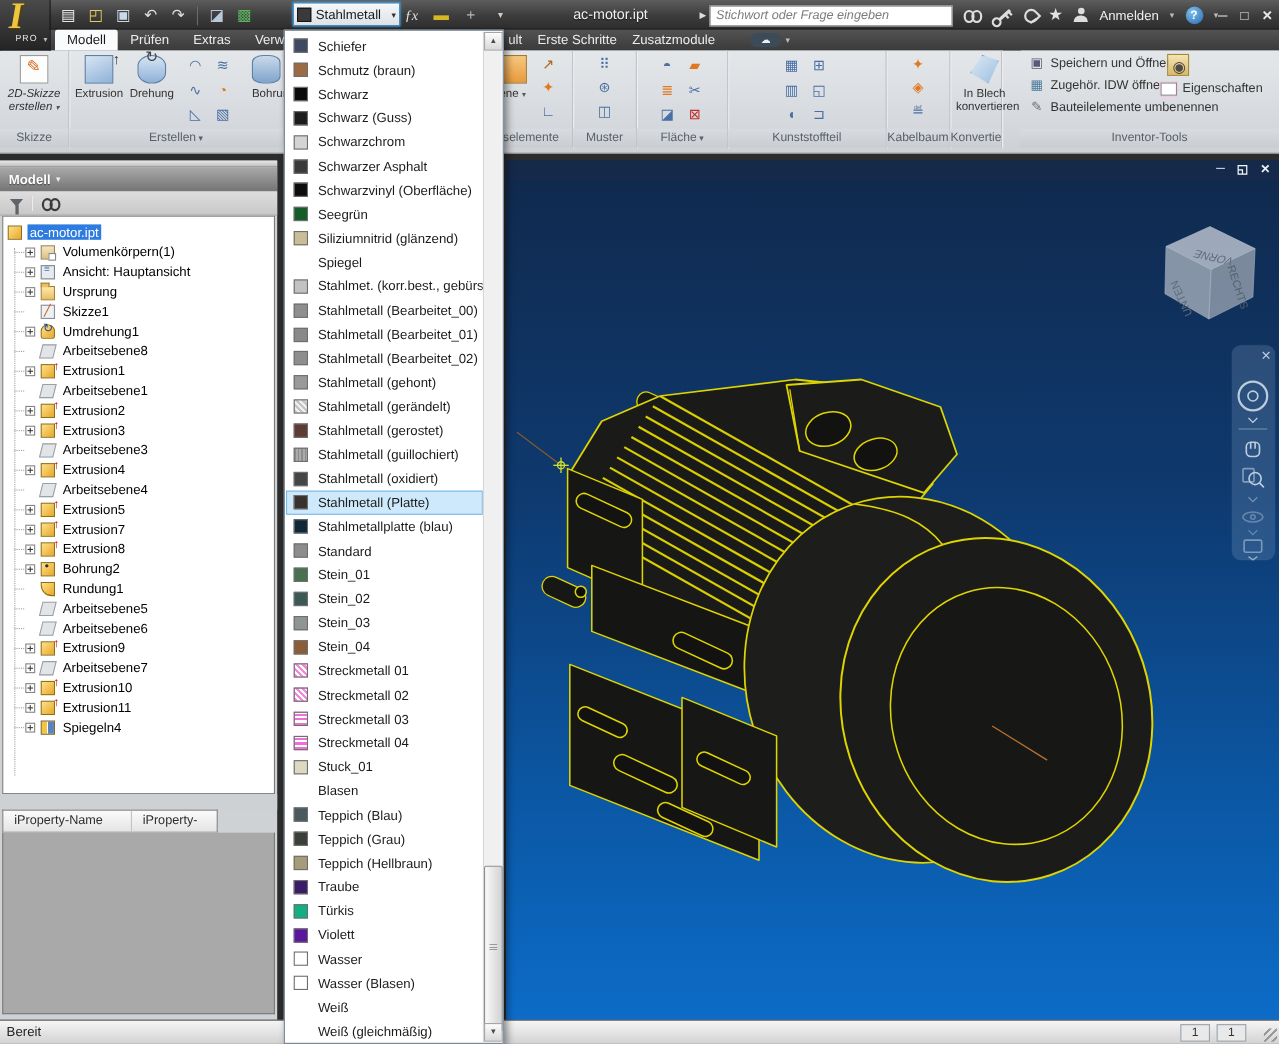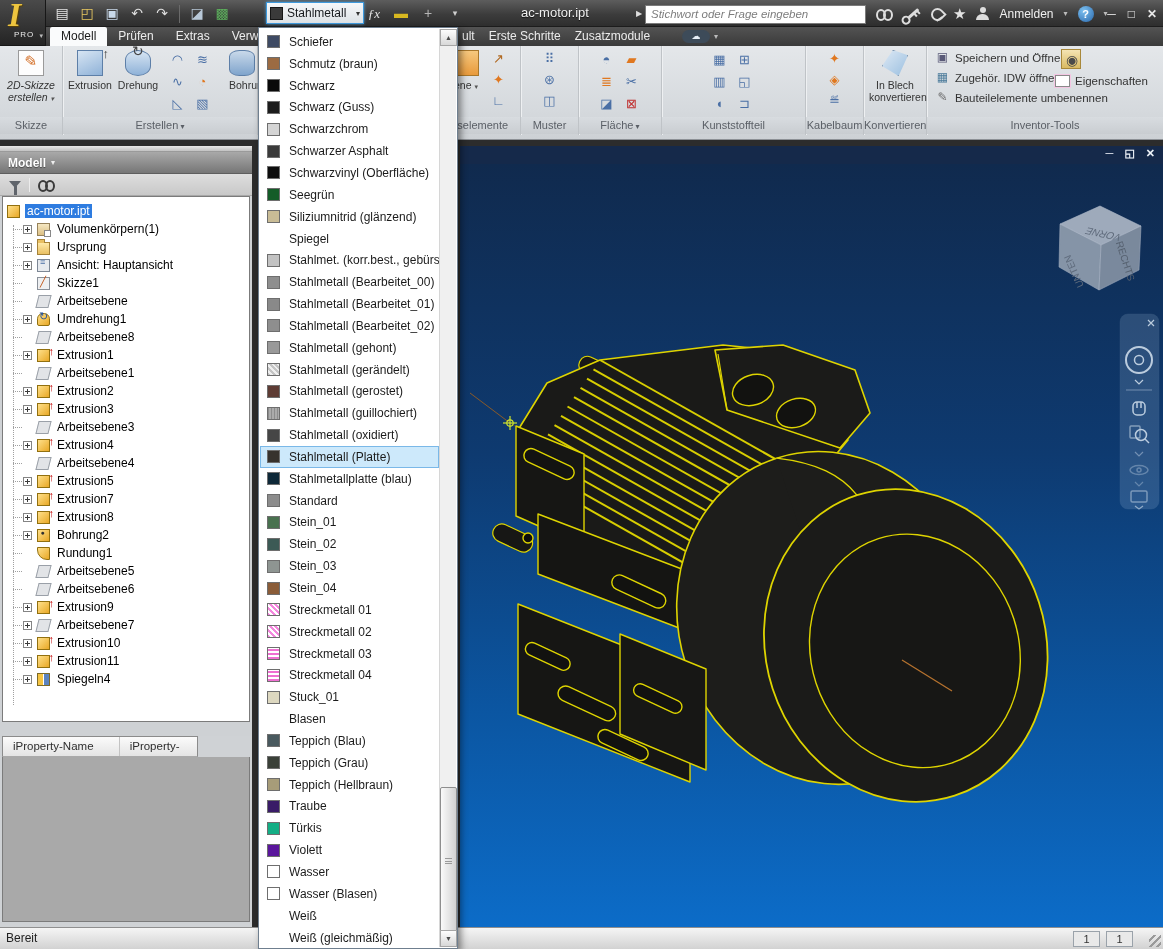--- a/index.html
+++ b/index.html
@@ -396,21 +396,21 @@
 
           <span class="sico" style="color: rgb(224, 120, 32);">✦</span>
 
           <span class="sico" style="color: rgb(224, 120, 32);">◈</span>
 
           <span class="sico" style="color: rgb(74, 111, 165);">≝</span>
         </div>
       <div class="rlabel">Kabelbaum</div>
     </div>
 
-    <div class="rpanel" style="left:864px;width:63px;">
+    <div class="rpanel" style="left:864px;width:47px;">
       <div class="bigbtn" style="left:5px;">
         <div class="bicon icon-sheet"></div>
         <span>In Blech konvertieren</span>
       </div>
       <div class="rlabel">Konvertieren</div>
     </div>
 
     <div class="rpanel" style="left:927px;width:236px;border-right:none;">
       <div class="it-rows">
 
@@ -462,41 +462,36 @@
           </div>
 
           <div class="trow">
             <span class="plus show"></span>
             <span class="ti solids"></span>
             <span class="tlabel">Volumenkörpern(1)</span>
           </div>
 
           <div class="trow">
             <span class="plus show"></span>
+            <span class="ti view"></span>
+            <span class="tlabel">Ansicht: Hauptansicht</span>
+          </div>
+
+          <div class="trow">
+            <span class="plus show"></span>
             <span class="ti folder"></span>
             <span class="tlabel">Ursprung</span>
-          </div>
-
-          <div class="trow">
-            <span class="plus show"></span>
-            <span class="ti view"></span>
-            <span class="tlabel">Ansicht: Hauptansicht</span>
           </div>
 
           <div class="trow">
             <span class="plus"></span>
             <span class="ti sketch"></span>
             <span class="tlabel">Skizze1</span>
           </div>
 
-          <div class="trow">
-            <span class="plus"></span>
-            <span class="ti plane"></span>
-            <span class="tlabel">Arbeitsebene</span>
-          </div>
 
           <div class="trow">
             <span class="plus show"></span>
             <span class="ti revolve"></span>
             <span class="tlabel">Umdrehung1</span>
           </div>
 
           <div class="trow">
             <span class="plus"></span>
             <span class="ti plane"></span>

